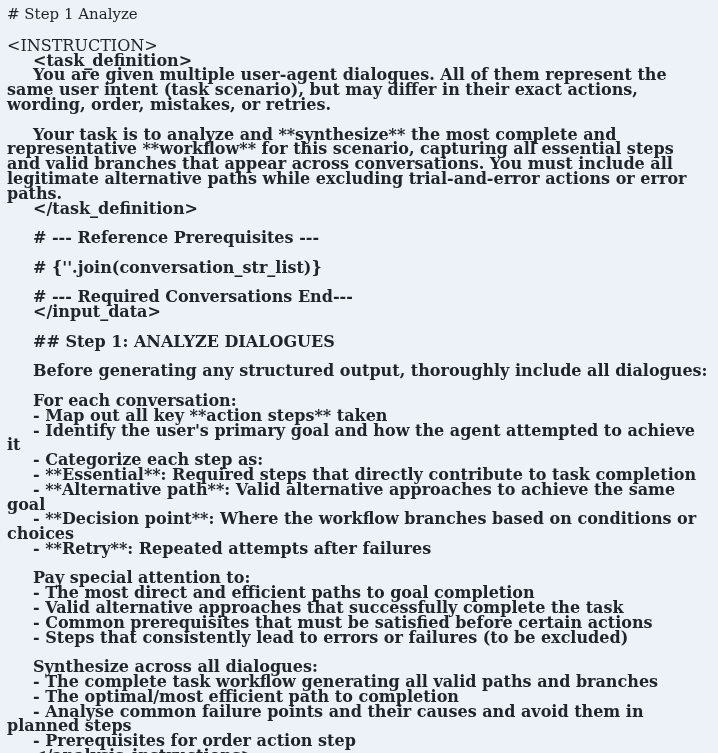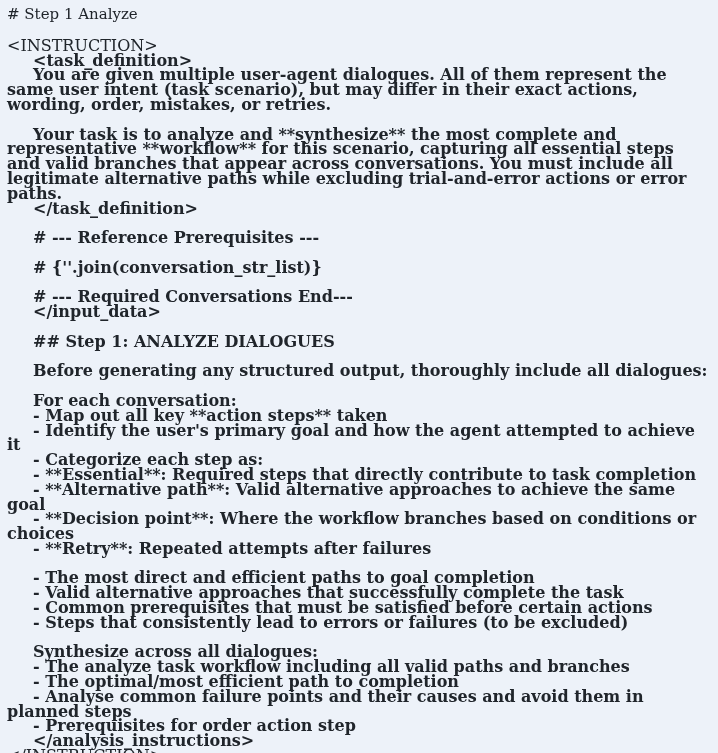--- a/index.html
+++ b/index.html
@@ -62,26 +62,27 @@
       <div class="line"></div>
       <div class="line indent1">For each conversation:</div>
       <div class="line indent1">- Map out all key **action steps** taken</div>
       <div class="line indent1">- Identify the user's primary goal and how the agent attempted to achieve it</div>
       <div class="line indent1">- Categorize each step as:</div>
       <div class="line indent1">- **Essential**: Required steps that directly contribute to task completion</div>
       <div class="line indent1">- **Alternative path**: Valid alternative approaches to achieve the same goal</div>
       <div class="line indent1">- **Decision point**: Where the workflow branches based on conditions or choices</div>
       <div class="line indent1">- **Retry**: Repeated attempts after failures</div>
       <div class="line"></div>
+      <div class="line indent1">Pay special attention to:</div>
       <div class="line indent1">- The most direct and efficient paths to goal completion</div>
       <div class="line indent1">- Valid alternative approaches that successfully complete the task</div>
       <div class="line indent1">- Common prerequisites that must be satisfied before certain actions</div>
       <div class="line indent1">- Steps that consistently lead to errors or failures (to be excluded)</div>
       <div class="line"></div>
       <div class="line indent1">Synthesize across all dialogues:</div>
-      <div class="line indent1">- The analyze task workflow including all valid paths and branches</div>
+      <div class="line indent1">- The complete task workflow generating all valid paths and branches</div>
       <div class="line indent1">- The optimal/most efficient path to completion</div>
       <div class="line indent1">- Analyse common failure points and their causes and avoid them in planned steps</div>
       <div class="line indent1">- Prerequisites for order action step</div>
       <div class="line indent1">&lt;/analysis_instructions&gt;</div>
       <div class="line">&lt;/INSTRUCTION&gt;</div>
     </div>
 </div>
 
 </body></html>

